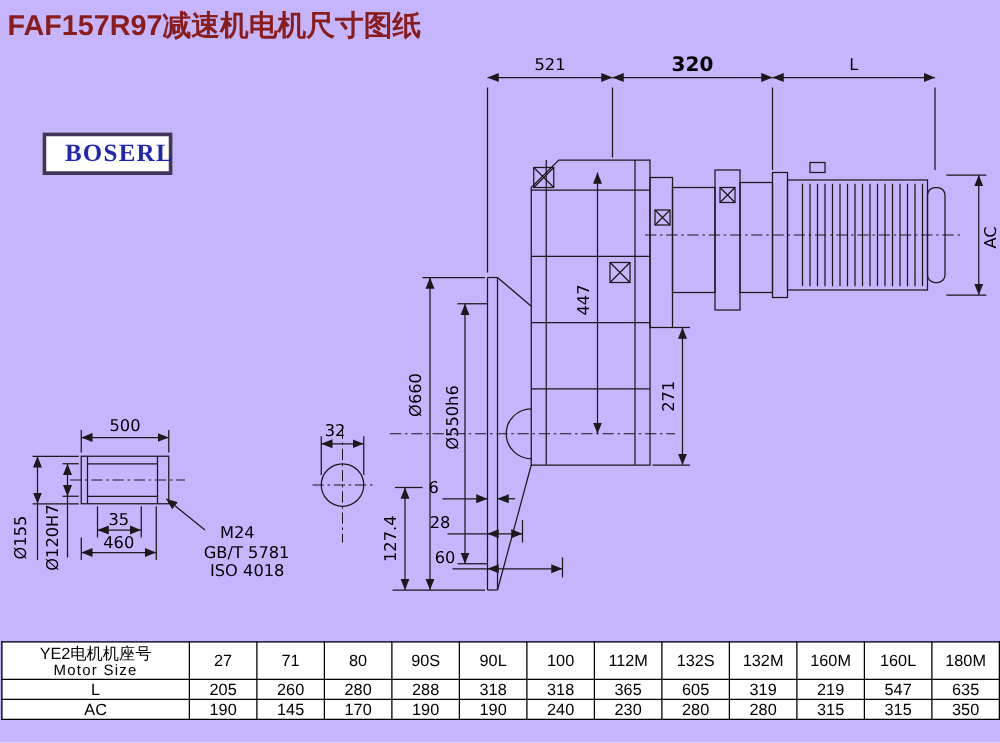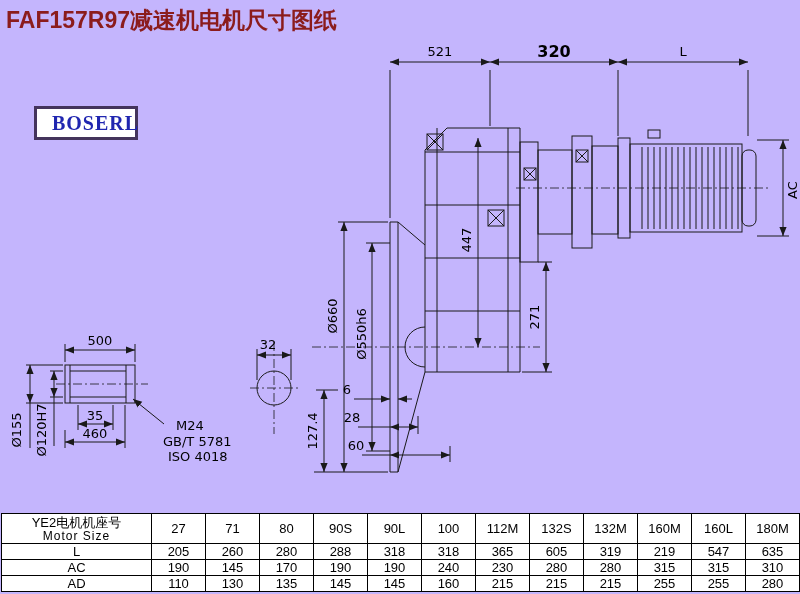--- a/index.html
+++ b/index.html
@@ -238,33 +238,18 @@
       <td>145</td>
       <td>170</td>
       <td>190</td>
       <td>190</td>
       <td>240</td>
       <td>230</td>
       <td>280</td>
       <td>280</td>
       <td>315</td>
       <td>315</td>
-      <td>310</td>
-    </tr>
-    <tr>
-      <td>AD</td>
-      <td>110</td>
-      <td>130</td>
-      <td>135</td>
-      <td>145</td>
-      <td>145</td>
-      <td>160</td>
-      <td>215</td>
-      <td>215</td>
-      <td>215</td>
-      <td>255</td>
-      <td>255</td>
-      <td>280</td>
+      <td>350</td>
     </tr>
   </tbody>
     </table>
 
 </div>
 
 </body></html>

